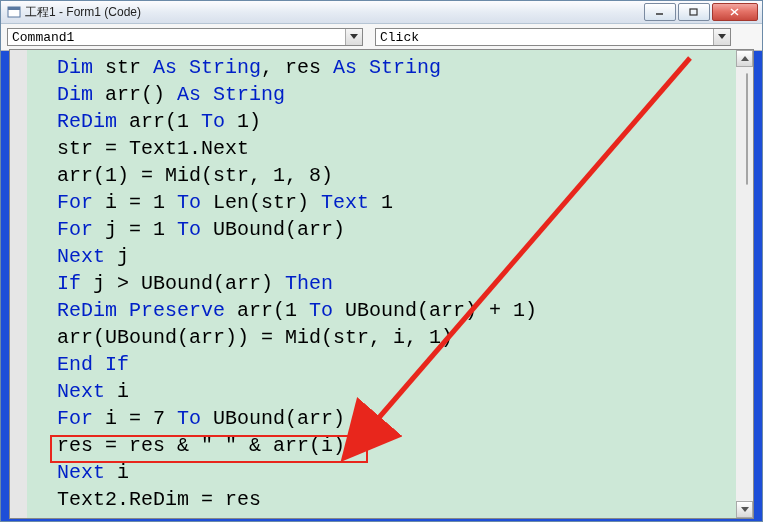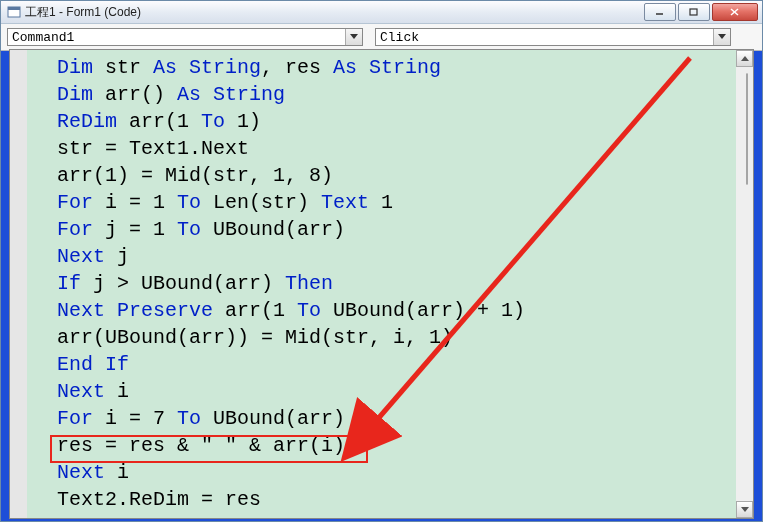--- a/index.html
+++ b/index.html
@@ -201,21 +201,21 @@
 
     <div class="code-area"><span class="kw">Dim</span><span> str </span><span class="kw">As String</span><span>, res </span><span class="kw">As String</span>
 <span class="kw">Dim</span><span> arr() </span><span class="kw">As String</span>
 <span class="kw">ReDim</span><span> arr(1 </span><span class="kw">To</span><span> 1)</span>
 <span>str = Text1.Next</span>
 <span>arr(1) = Mid(str, 1, 8)</span>
 <span class="kw">For</span><span> i = 1 </span><span class="kw">To</span><span> Len(str) </span><span class="kw">Text</span><span> 1</span>
 <span class="kw">For</span><span> j = 1 </span><span class="kw">To</span><span> UBound(arr)</span>
 <span class="kw">Next</span><span> j</span>
 <span class="kw">If</span><span> j &gt; UBound(arr) </span><span class="kw">Then</span>
-<span class="kw">Next Preserve</span><span> arr(1 </span><span class="kw">To</span><span> UBound(arr) + 1)</span>
+<span class="kw">ReDim Preserve</span><span> arr(1 </span><span class="kw">To</span><span> UBound(arr) + 1)</span>
 <span>arr(UBound(arr)) = Mid(str, i, 1)</span>
 <span class="kw">End If</span>
 <span class="kw">Next</span><span> i</span>
 <span class="kw">For</span><span> i = 7 </span><span class="kw">To</span><span> UBound(arr)</span>
 <span>res = res &amp; " " &amp; arr(i)</span>
 <span class="kw">Next</span><span> i</span>
 <span>Text2.ReDim = res</span>
 </div>
 
     <div class="scrollbar">

